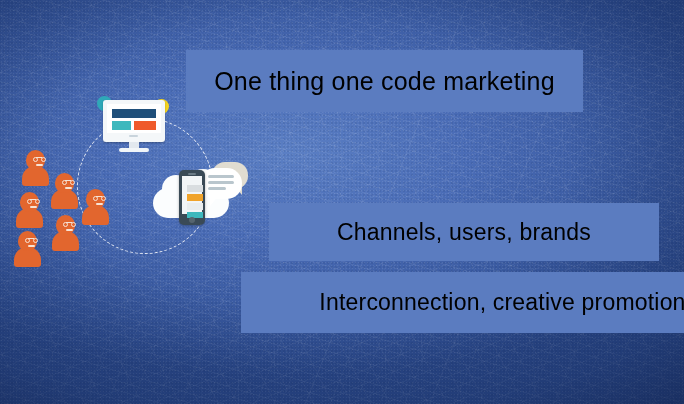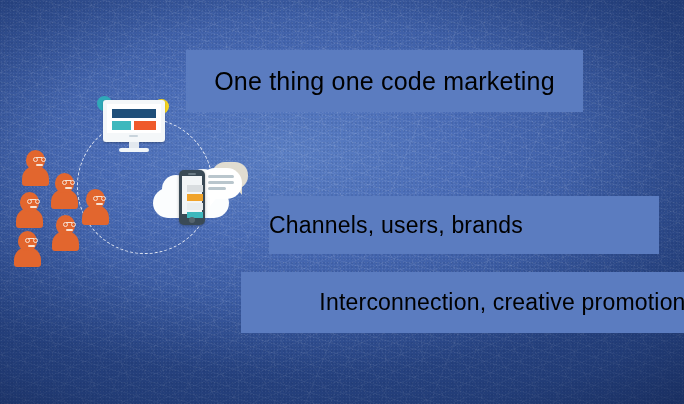--- a/index.html
+++ b/index.html
@@ -61,21 +61,21 @@
     box-shadow: 0 0 0 0 rgba(0,0,0,0);
   }
   .banner span {
     color: #000000;
     font-weight: 400;
     letter-spacing: .2px;
     white-space: nowrap;
   }
   #banner1 { left: 186px; top: 50px;  width: 397px; height: 62px; justify-content: center; }
   #banner1 span { font-size: 25px; }
-  #banner2 { left: 269px; top: 196px; width: 390px; height: 58px; justify-content: flex-start; }
+  #banner2 { left: 269px; top: 203px; width: 390px; height: 58px; justify-content: center; }
   #banner2 span { font-size: 23px; }
   #banner3 { left: 241px; top: 272px; width: 431px; height: 61px; justify-content: center; padding-left: 46px; }
   #banner3 span { font-size: 23px; }
 
   
   #illus { position: absolute; left: 0; top: 88px; width: 260px; height: 200px; }
 
   .dashed-ring {
     position: absolute;
     left: 77px; top: 30px;

